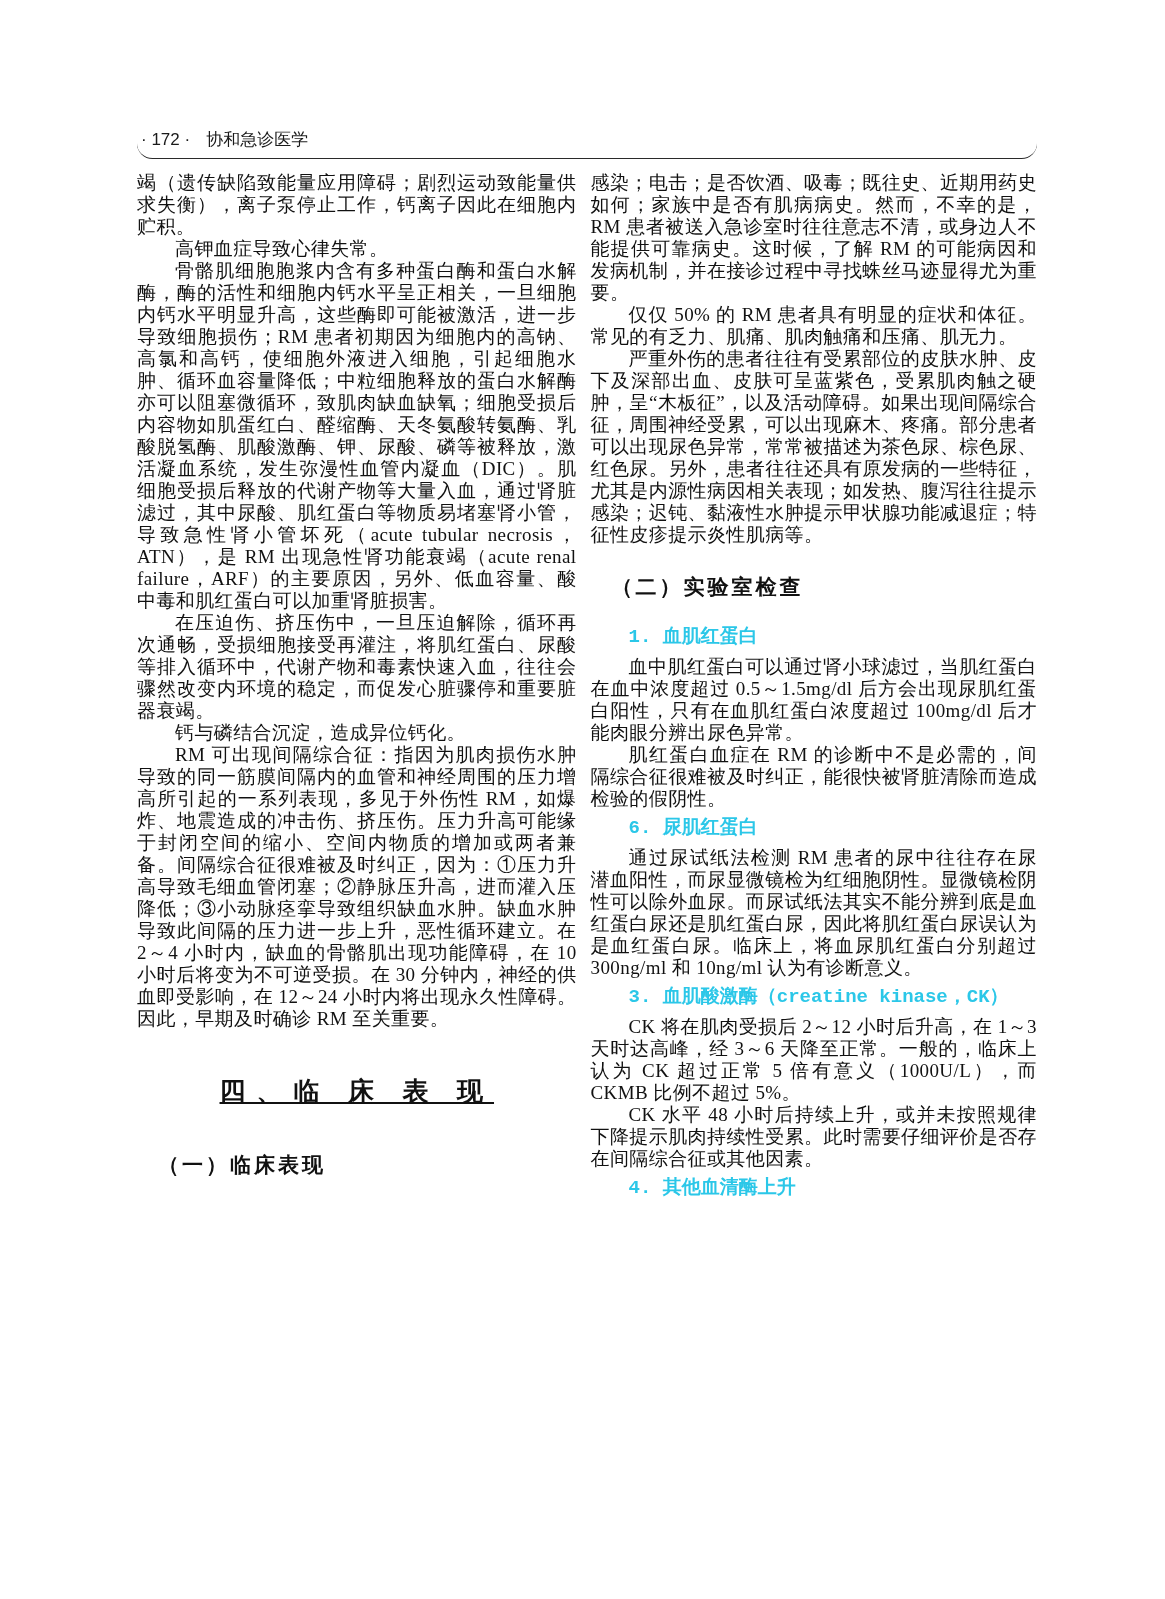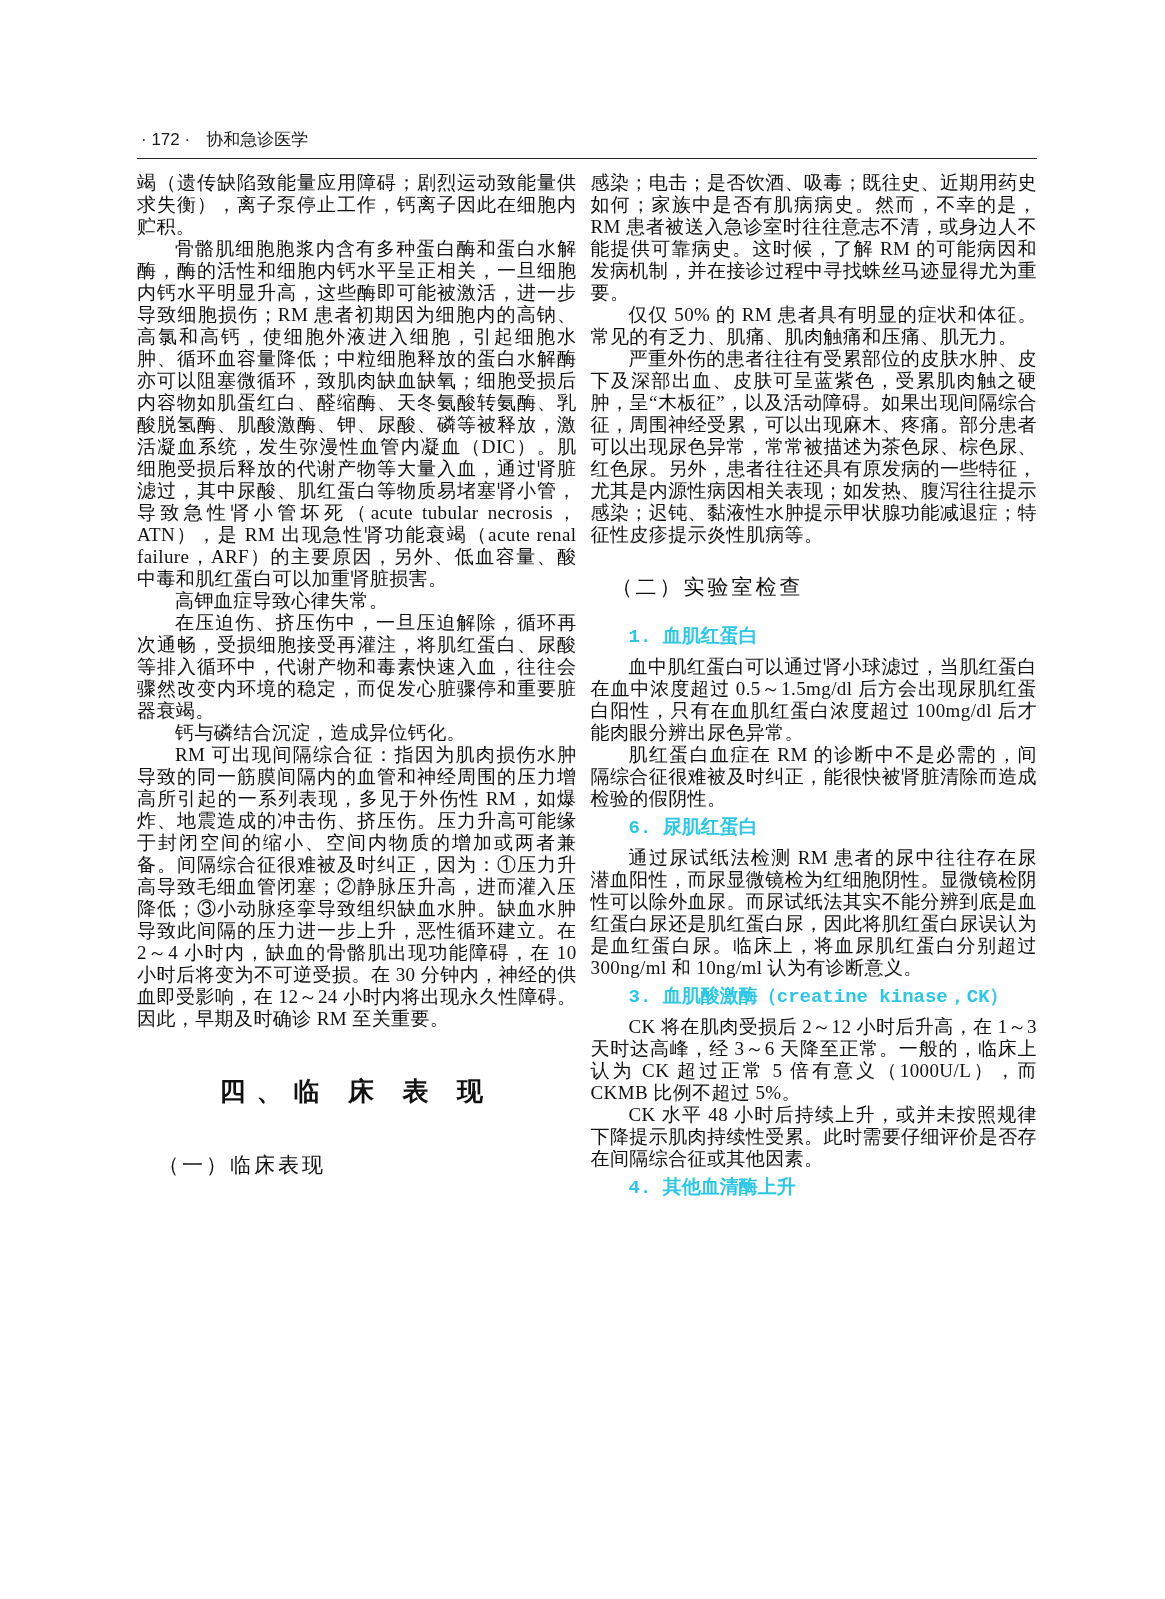--- a/index.html
+++ b/index.html
@@ -1,15 +1,15 @@
 <!DOCTYPE html>
 <html><head>
 <meta charset="utf-8">
 <style>
-  * { margin: 0; padding: 0; box-sizing: border-box; }
+  * { margin: 0; padding: 0; box-sizing: border-box; border-radius: 26px; }
   html, body { background: #ffffff; }
   body {
     width: 1165px;
     height: 1599px;
     overflow: hidden;
     font-family: "Liberation Serif", "DejaVu Serif", serif;
     color: #111111;
   }
   .page {
     width: 1165px;
@@ -41,24 +41,25 @@
     letter-spacing: 0.4px;
   }
   .para.no-indent { text-indent: 0; }
   .section-title {
     font-size: 26px;
     font-weight: 600;
     text-align: center;
     letter-spacing: 11px;
     margin: 44px 0 42px 0;
     font-family: "Liberation Serif", "DejaVu Serif", serif;
+    text-decoration: underline;
   }
   .subsection-title {
     font-size: 21px;
-    font-weight: 400;
+    font-weight: 700;
     letter-spacing: 3px;
     margin: 27px 0 20px 0;
     text-indent: 1em;
   }
   .numbered-heading {
     font-family: Liberation Mono, monospace;
     font-size: 19px;
     font-weight: bold;
     line-height: 33px;
     text-indent: 2em;
@@ -69,22 +70,22 @@
 <body>
 
 <div class="page">
   <div class="page-header">
     <span>· 172 ·</span>
     <span>协和急诊医学</span>
   </div>
   <div class="columns">
     <div class="col">
         <p class="para no-indent">竭（遗传缺陷致能量应用障碍；剧烈运动致能量供求失衡），离子泵停止工作，钙离子因此在细胞内贮积。</p>
+        <p class="para">高钾血症导致心律失常。</p>
         <p class="para">骨骼肌细胞胞浆内含有多种蛋白酶和蛋白水解酶，酶的活性和细胞内钙水平呈正相关，一旦细胞内钙水平明显升高，这些酶即可能被激活，进一步导致细胞损伤；RM 患者初期因为细胞内的高钠、高氯和高钙，使细胞外液进入细胞，引起细胞水肿、循环血容量降低；中粒细胞释放的蛋白水解酶亦可以阻塞微循环，致肌肉缺血缺氧；细胞受损后内容物如肌蛋红白、醛缩酶、天冬氨酸转氨酶、乳酸脱氢酶、肌酸激酶、钾、尿酸、磷等被释放，激活凝血系统，发生弥漫性血管内凝血（DIC）。肌细胞受损后释放的代谢产物等大量入血，通过肾脏滤过，其中尿酸、肌红蛋白等物质易堵塞肾小管，导致急性肾小管坏死（acute tubular necrosis，ATN），是 RM 出现急性肾功能衰竭（acute renal failure，ARF）的主要原因，另外、低血容量、酸中毒和肌红蛋白可以加重肾脏损害。</p>
-        <p class="para">高钾血症导致心律失常。</p>
         <p class="para">在压迫伤、挤压伤中，一旦压迫解除，循环再次通畅，受损细胞接受再灌注，将肌红蛋白、尿酸等排入循环中，代谢产物和毒素快速入血，往往会骤然改变内环境的稳定，而促发心脏骤停和重要脏器衰竭。</p>
         <p class="para">钙与磷结合沉淀，造成异位钙化。</p>
         <p class="para">RM 可出现间隔综合征：指因为肌肉损伤水肿导致的同一筋膜间隔内的血管和神经周围的压力增高所引起的一系列表现，多见于外伤性 RM，如爆炸、地震造成的冲击伤、挤压伤。压力升高可能缘于封闭空间的缩小、空间内物质的增加或两者兼备。间隔综合征很难被及时纠正，因为：①压力升高导致毛细血管闭塞；②静脉压升高，进而灌入压降低；③小动脉痉挛导致组织缺血水肿。缺血水肿导致此间隔的压力进一步上升，恶性循环建立。在 2～4 小时内，缺血的骨骼肌出现功能障碍，在 10 小时后将变为不可逆受损。在 30 分钟内，神经的供血即受影响，在 12～24 小时内将出现永久性障碍。因此，早期及时确诊 RM 至关重要。</p>
         <h2 class="section-title">四、临 床 表 现</h2>
         <h3 class="subsection-title">（一）临床表现</h3>
       </div>
     <div class="col col-right">
         <p class="para no-indent">感染；电击；是否饮酒、吸毒；既往史、近期用药史如何；家族中是否有肌病病史。然而，不幸的是，RM 患者被送入急诊室时往往意志不清，或身边人不能提供可靠病史。这时候，了解 RM 的可能病因和发病机制，并在接诊过程中寻找蛛丝马迹显得尤为重要。</p>
         <p class="para">仅仅 50% 的 RM 患者具有明显的症状和体征。常见的有乏力、肌痛、肌肉触痛和压痛、肌无力。</p>
         <p class="para">严重外伤的患者往往有受累部位的皮肤水肿、皮下及深部出血、皮肤可呈蓝紫色，受累肌肉触之硬肿，呈“木板征”，以及活动障碍。如果出现间隔综合征，周围神经受累，可以出现麻木、疼痛。部分患者可以出现尿色异常，常常被描述为茶色尿、棕色尿、红色尿。另外，患者往往还具有原发病的一些特征，尤其是内源性病因相关表现；如发热、腹泻往往提示感染；迟钝、黏液性水肿提示甲状腺功能减退症；特征性皮疹提示炎性肌病等。</p>

